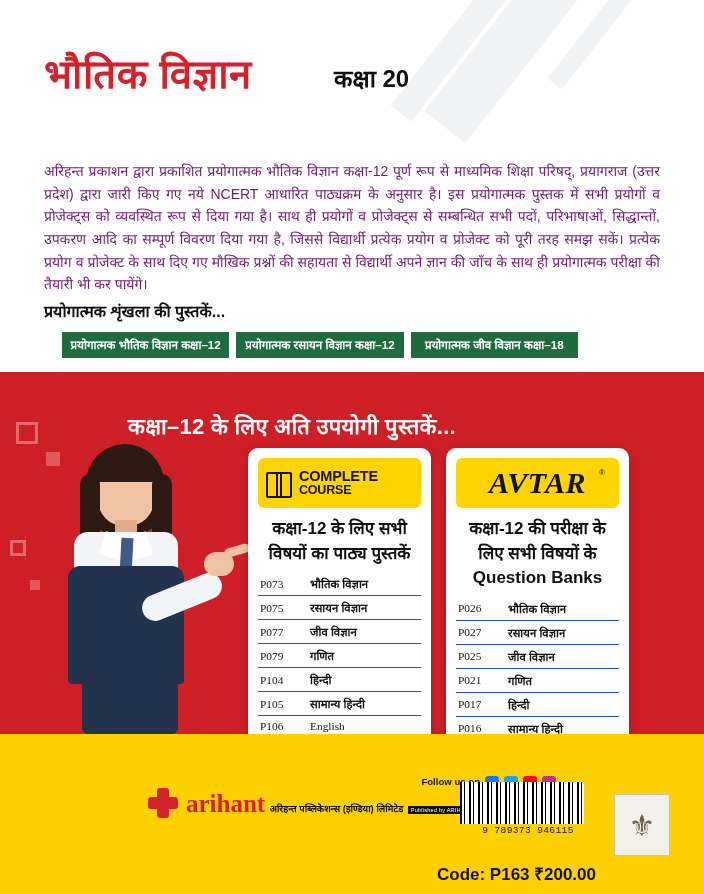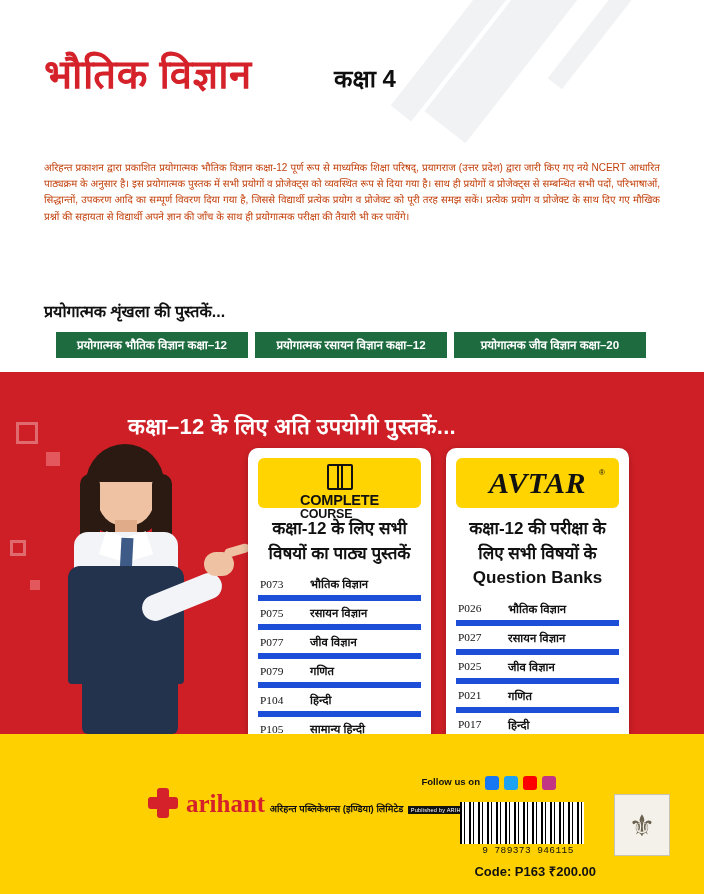--- a/index.html
+++ b/index.html
@@ -63,38 +63,38 @@
     bottom: 2px;
     color: #0f0f0f;
     font-size: 24px;
     font-weight: bold;
   }
 
   .intro-para {
     position: absolute;
     top: 160px; left: 44px;
     width: 616px;
-    font-size: 10px;
+    font-size: 14px;
     line-height: 1.62;
-    color: #c2410c;
+    color: #701a75;
     text-align: justify;
   }
 
   .series-head {
     position: absolute;
     top: 300px; left: 44px;
     font-size: 16px;
     font-weight: bold;
     color: #111111;
   }
 
   .series-row {
     position: absolute;
-    top: 332px; left: 56px;
-    width: 590px;
+    top: 332px; left: 62px;
+    width: 516px;
     display: flex;
     gap: 7px;
   }
   .series-chip {
     flex: 1;
     background: #1d6b3f;
     color: #ffffff;
     font-size: 11.6px;
     font-weight: bold;
     text-align: center;
@@ -204,21 +204,20 @@
   .card.c2 { top: 76px; left: 446px; }
 
   .logo-cc {
     background: #ffd400;
     border-radius: 6px;
     padding: 6px 8px;
     display: flex;
     align-items: center;
     gap: 7px;
     height: 50px;
-    flex-direction: column;
   }
   .logo-cc .book-ic {
     width: 26px; height: 22px; position: relative; flex: none;
   }
   .logo-cc .book-ic::before,
   .logo-cc .book-ic::after {
     content: ""; position: absolute; top: 0; width: 12px; height: 22px;
     border: 2px solid #111; border-radius: 2px;
   }
   .logo-cc .book-ic::before { left: 0; }
@@ -253,21 +252,21 @@
     font-weight: bold;
     color: #111;
     line-height: 1.45;
     margin: 9px 2px 6px 2px;
   }
 
   .blist { width: 100%; }
   .brow {
     display: flex;
     align-items: center;
-    border-bottom: 6px solid #1d4ed8;
+    border-bottom: 1px solid #1d4ed8;
     padding: 4px 2px 4px 2px;
     font-size: 11.4px;
     color: #111;
   }
   .brow:last-child { border-bottom: none; align-items: center; }
   .bcode { width: 50px; font-family: "Liberation Serif", serif; }
   .bname { flex: 1; font-weight: bold; }
   .bname.eng { font-family: "Liberation Serif", serif; font-weight: normal; }
 
   
@@ -325,35 +324,35 @@
   }
   .follow-label { font-size: 9.6px; font-weight: bold; color: #111; }
   .soc { width: 14px; height: 14px; border-radius: 3px; display: inline-block; }
   .soc.fb { background: #1877f2; }
   .soc.tw { background: #1da1f2; }
   .soc.yt { background: #ff0000; }
   .soc.ig { background: #c13584; }
 
   .barcode-box {
     position: absolute;
-    top: 48px; right: 108px;
+    top: 28px; right: 108px;
     width: 136px;
   }
   .barcode {
     height: 42px; width: 124px;
     background: repeating-linear-gradient(90deg,#000 0 2px,#fff 2px 4px,#000 4px 5px,#fff 5px 9px);
   }
   .barcode-num {
     font-family: "Liberation Mono", monospace;
     font-size: 9.5px; letter-spacing: .4px; text-align: center; margin-top: 1px; color: #111;
   }
   .code-price {
     position: absolute;
     top: 108px; right: 108px;
-    font-size: 13px; font-weight: bold; color: #111;
+    font-size: 17px; font-weight: bold; color: #111;
   }
   .emblem {
     position: absolute;
     top: 40px; right: 34px;
     width: 56px; height: 62px;
     background: #f4f1ea;
     border: 1px solid #c9c3b4;
     display: flex; align-items: center; justify-content: center;
   }
   .emblem .sym { font-size: 30px; color: #6b6350; }
@@ -363,31 +362,31 @@
 
 <div class="page">
 
   <div class="top">
     <div class="streak s1"></div>
     <div class="streak s2"></div>
     <div class="streak s3"></div>
 
     <div class="title-block">
       <span class="title-main">भौतिक विज्ञान</span>
-      <span class="title-class">कक्षा 4</span>
+      <span class="title-class">कक्षा 20</span>
     </div>
 
     <div class="intro-para">अरिहन्त प्रकाशन द्वारा प्रकाशित प्रयोगात्मक भौतिक विज्ञान कक्षा-12 पूर्ण रूप से माध्यमिक शिक्षा परिषद्, प्रयागराज (उत्तर प्रदेश) द्वारा जारी किए गए नये NCERT आधारित पाठ्यक्रम के अनुसार है। इस प्रयोगात्मक पुस्तक में सभी प्रयोगों व प्रोजेक्ट्स को व्यवस्थित रूप से दिया गया है। साथ ही प्रयोगों व प्रोजेक्ट्स से सम्बन्धित सभी पदों, परिभाषाओं, सिद्धान्तों, उपकरण आदि का सम्पूर्ण विवरण दिया गया है, जिससे विद्यार्थी प्रत्येक प्रयोग व प्रोजेक्ट को पूरी तरह समझ सकें। प्रत्येक प्रयोग व प्रोजेक्ट के साथ दिए गए मौखिक प्रश्नों की सहायता से विद्यार्थी अपने ज्ञान की जाँच के साथ ही प्रयोगात्मक परीक्षा की तैयारी भी कर पायेंगे।</div>
 
     <div class="series-head">प्रयोगात्मक शृंखला की पुस्तकें...</div>
 
     <div class="series-row">
       <div class="series-chip">प्रयोगात्मक भौतिक विज्ञान कक्षा–12</div>
       <div class="series-chip">प्रयोगात्मक रसायन विज्ञान कक्षा–12</div>
-      <div class="series-chip">प्रयोगात्मक जीव विज्ञान कक्षा–20</div>
+      <div class="series-chip">प्रयोगात्मक जीव विज्ञान कक्षा–18</div>
     </div>
   </div>
 
   <div class="red">
     <div class="deco d1"></div>
     <div class="deco d2"></div>
     <div class="deco d3"></div>
     <div class="deco d4"></div>
 
     <div class="red-head">कक्षा–12 के लिए अति उपयोगी पुस्तकें...</div>

